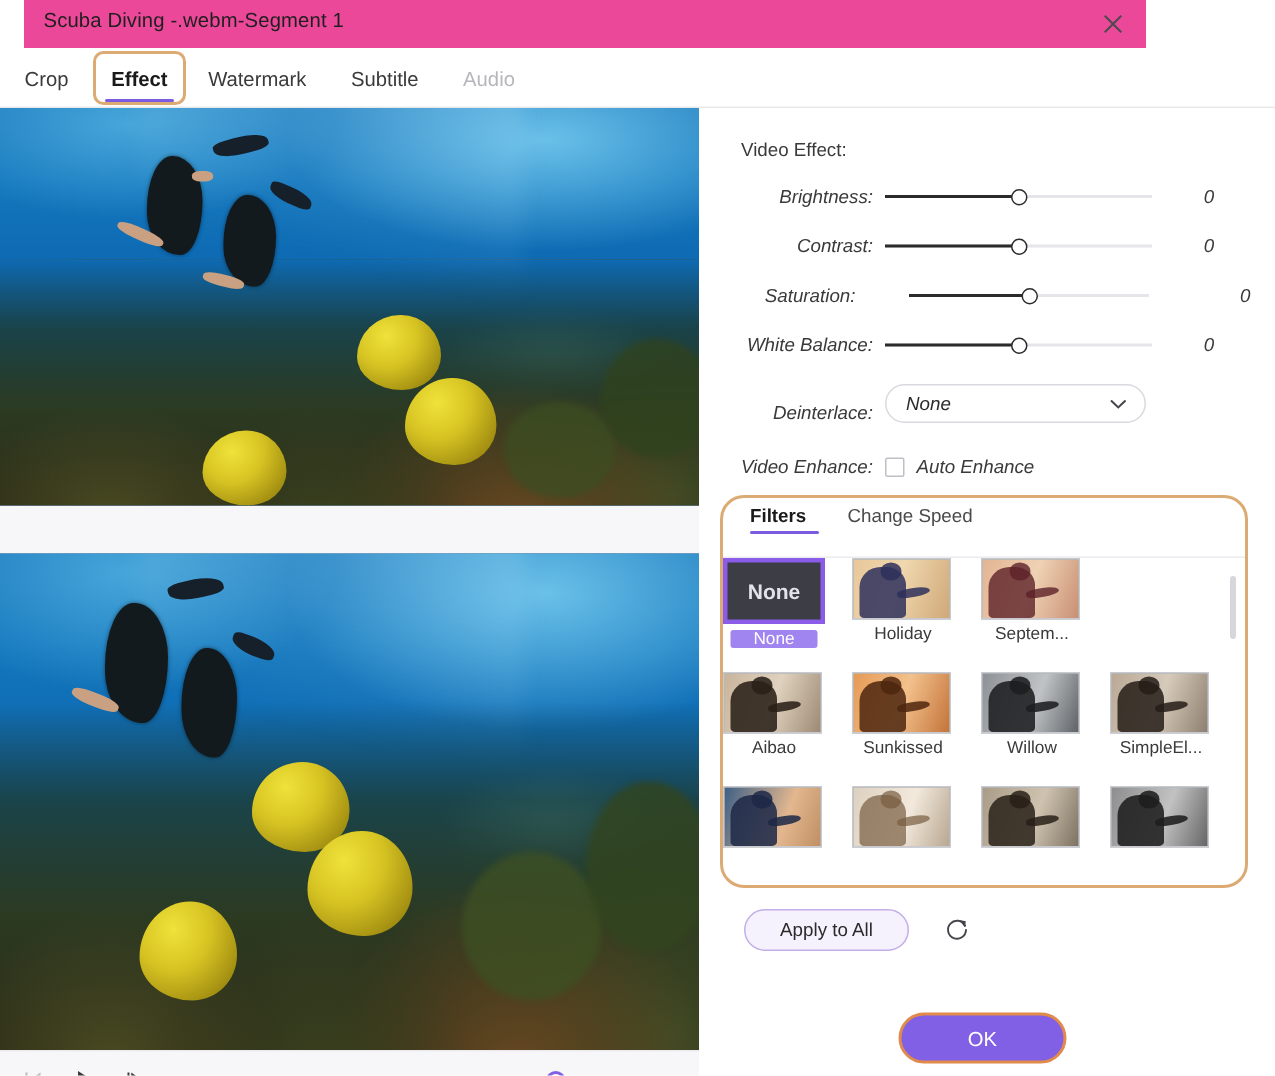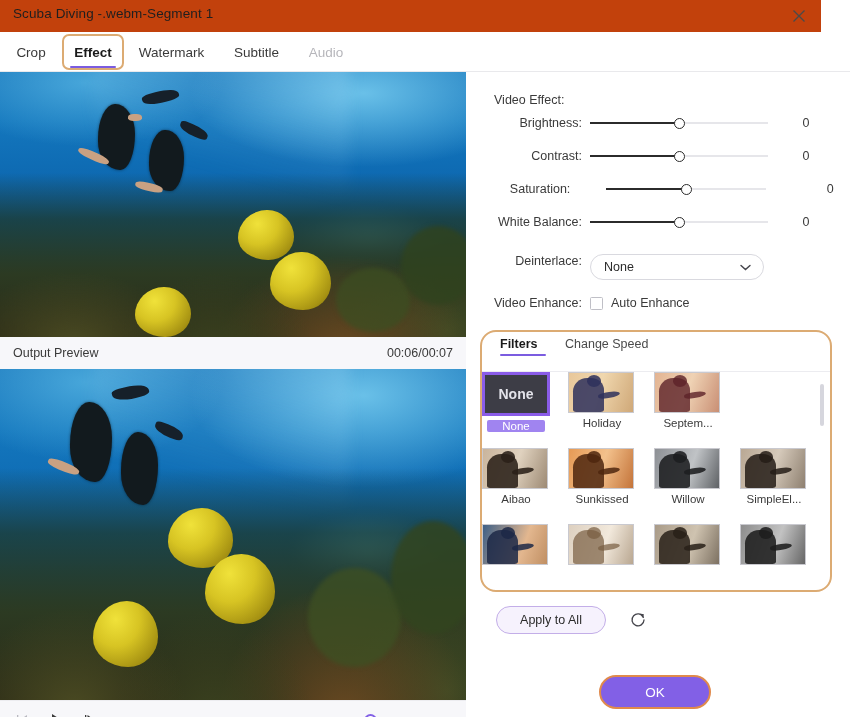--- a/index.html
+++ b/index.html
@@ -10,22 +10,22 @@
     overflow: hidden;
   }
   #app {
     position: relative;
     width: 850px; height: 717px;
     background: #ffffff;
   }
 
   
   .titlebar {
-    position: absolute; left: 0; top: 0; width: 821px; height: 32px;
-    background: #c2410c;
+    position: absolute; left: 16px; top: 0; width: 748px; height: 32px;
+    background: #ec4899;
   }
   .title-text {
     position: absolute; left: 13px; top: 6px;
     font-size: 13.5px; color: #1f1f1f; letter-spacing: .1px;
   }
   .close-btn {
     position: absolute; right: 8px; top: 4px;
     width: 28px; height: 24px;
     display: flex; align-items: center; justify-content: center;
     cursor: pointer;
@@ -157,21 +157,21 @@
   
   .right-col {
     position: absolute; left: 466px; top: 72px;
     width: 384px; height: 645px; background: #ffffff;
   }
   .section-label {
     position: absolute; left: 28px; top: 21px;
     font-size: 12.5px; color: #3a3a3a;
   }
 
-  .row { position: absolute; left: 0; width: 384px; height: 22px; display: flex; align-items: flex-start; }
+  .row { position: absolute; left: 0; width: 384px; height: 22px; display: flex; align-items: flex-end; font-style: italic; }
   .row-label {
     width: 124px; text-align: right; padding-right: 8px;
     font-size: 12.5px; color: #3a3a3a;
   }
   .slider { position: relative; width: 178px; height: 14px; display: flex; align-items: center; }
   .slider-track { position: absolute; left: 0; right: 0; height: 2px; background: #e6e6ea; }
   .slider-fill  { position: absolute; left: 0; height: 2px; background: #2b2b2b; }
   .slider-thumb {
     position: absolute; width: 11px; height: 11px; border-radius: 50%;
     background: #ffffff; border: 1.6px solid #2b2b2b;
@@ -356,24 +356,20 @@
       <div class="diver-limb" style="left:29%; top:42%; width:6%; height:3%; transform:rotate(14deg);"></div>
       <div class="fin" style="left:38.5%; top:20%; width:6.5%; height:4%; transform:rotate(22deg);"></div>
 
       <div class="coral" style="left:51%; top:52%; width:12%; height:19%;"></div>
       <div class="coral" style="left:58%; top:68%; width:13%; height:22%;"></div>
       <div class="coral" style="left:29%; top:81%; width:12%; height:19%;"></div>
       <div class="rubble" style="left:72%; top:74%; width:16%; height:24%; background:rgba(60,78,34,.75);"></div>
       <div class="rubble" style="left:86%; top:58%; width:16%; height:30%; background:rgba(48,66,30,.8);"></div>
     </div>
 
-    <div class="preview-bar">
-      <span>Output Preview</span>
-      <span>00:06/00:07</span>
-    </div>
 
     <div class="video bottom">
       <div class="sea"></div>
       <div class="sunshaft"></div>
       <div class="bright-patch" style="top:44%;"></div>
       <div class="reef" style="height:70%;"></div>
       <div class="diver" style="left:15%; top:10%; width:9%; height:24%;"></div>
       <div class="diver-limb" style="left:10%; top:28%; width:7%; height:2.8%; transform:rotate(22deg);"></div>
       <div class="fin" style="left:24%; top:5%; width:8%; height:4%; transform:rotate(-14deg);"></div>
       <div class="diver" style="left:26%; top:19%; width:8%; height:22%;"></div>

